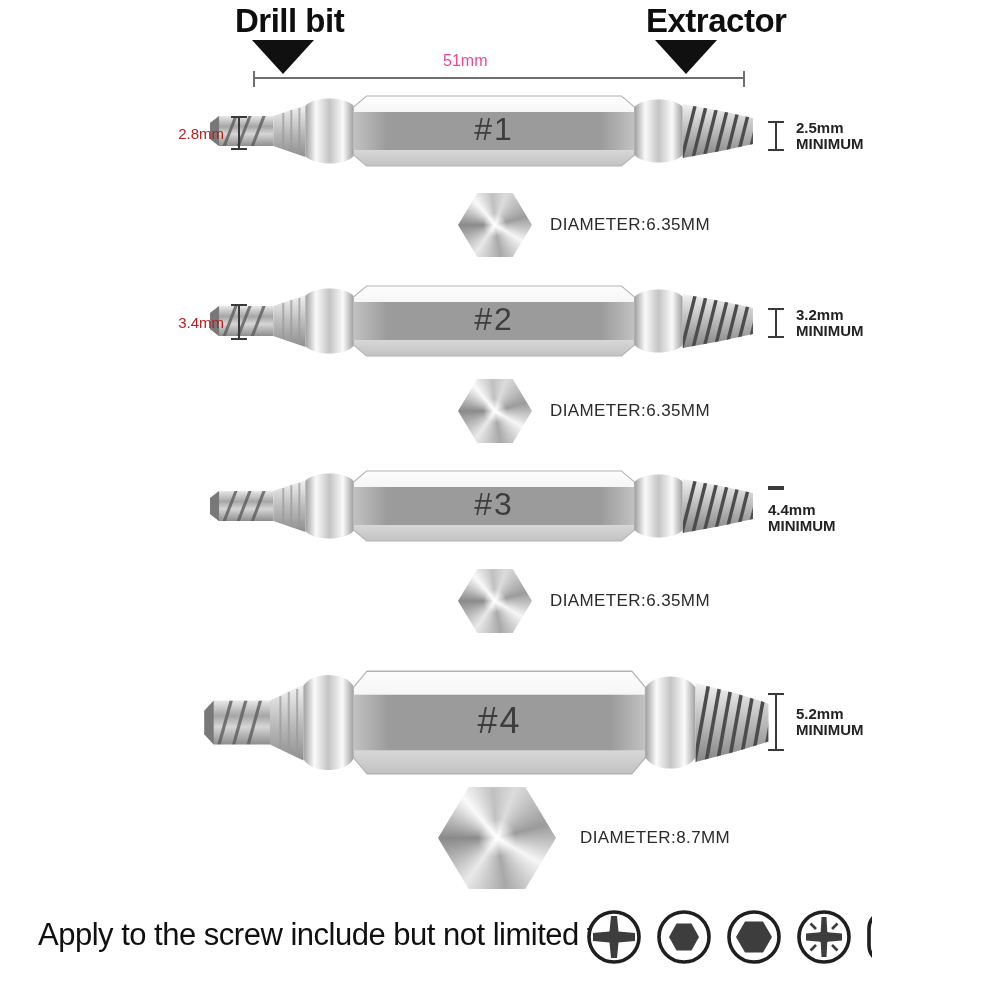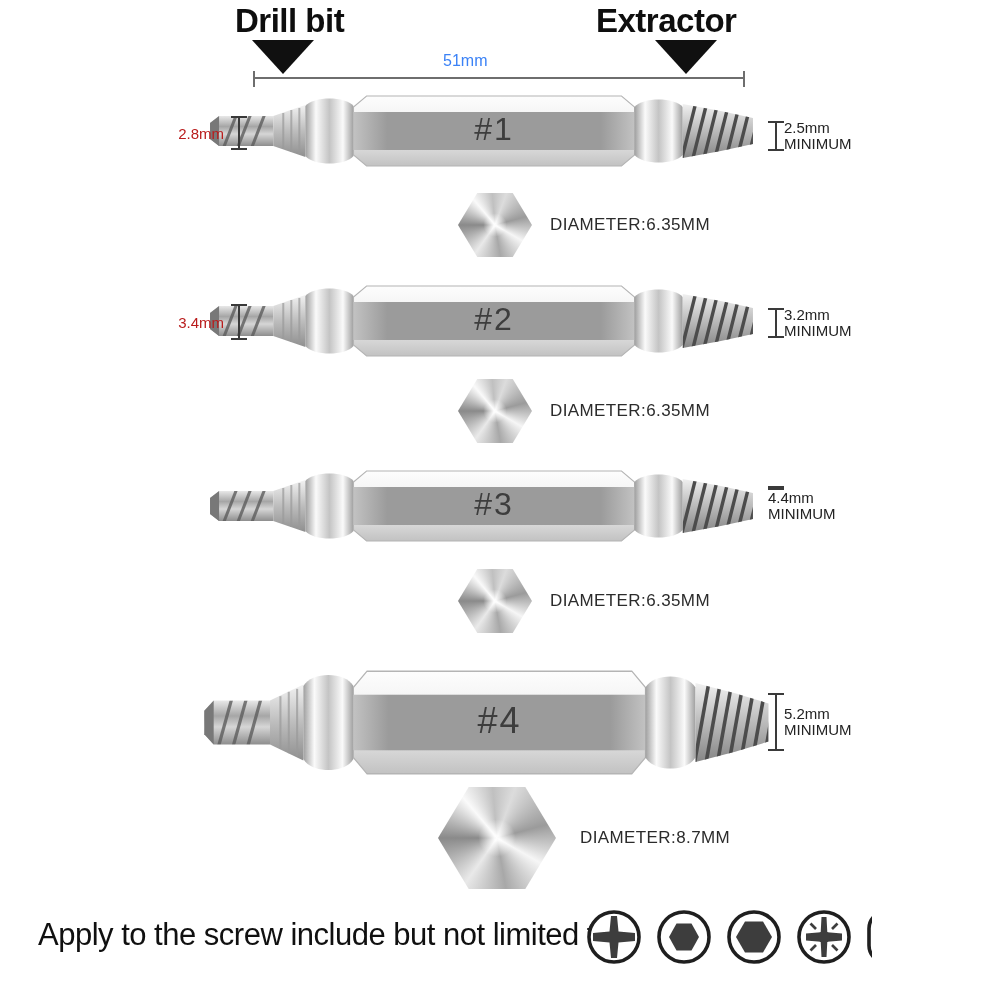--- a/index.html
+++ b/index.html
@@ -8,33 +8,33 @@
   .abs{position:absolute;}
 
   
   .pointer-label{font-size:33px;font-weight:600;letter-spacing:-0.5px;color:#0e0e0e;white-space:nowrap;}
   .tri-down{width:0;height:0;border-left:31px solid transparent;border-right:31px solid transparent;
             border-top:34px solid #101010;}
   .dim-line{height:0;border-top:2px solid #6e6e6e;}
   .dim-line::before,.dim-line::after{content:"";position:absolute;top:-8px;height:16px;border-left:2px solid #6e6e6e;}
   .dim-line::before{left:0;}
   .dim-line::after{right:0;}
-  .dim-label{font-size:16px;color:#3b82f6;}
+  .dim-label{font-size:16px;color:#ec4899;}
 
   
   .bit{position:absolute;}
   .bit svg{width:100%;height:100%;display:block;}
   .bitnum{position:absolute;left:51.8%;top:50%;transform:translate(-50%,-54%);
           font-size:32px;color:#3d3d3d;letter-spacing:2px;white-space:nowrap;}
   .bit.big .bitnum{font-size:36px;}
 
   
   .measure{display:flex;align-items:center;}
   .measure.left{justify-content:flex-end;gap:7px;}
-  .measure.right{justify-content:flex-start;}
+  .measure.right{justify-content:flex-start;gap:12px;font-weight:bold;}
   .vbrk{width:16px;align-self:stretch;border-top:2px solid #3a3a3a;border-bottom:2px solid #3a3a3a;
         background:linear-gradient(#3a3a3a,#3a3a3a) center/2px 100% no-repeat;}
   .mtext{font-size:15px;color:#b91c1c;white-space:nowrap;}
   .mblock{display:flex;flex-direction:column;line-height:16px;}
   .mblock span{font-size:15px;color:#232323;white-space:nowrap;}
 
   
   .dia-row{display:flex;align-items:center;}
   .hexagon{clip-path:polygon(0% 50%,26% 0%,74% 0%,100% 50%,74% 100%,26% 100%);
     background:
@@ -121,21 +121,21 @@
             <line x1="509" y1="72" x2="525" y2="8"></line>
           <line x1="520" y1="72" x2="536" y2="8"></line>
             <line x1="531" y1="72" x2="547" y2="8"></line>
           <line x1="542" y1="72" x2="558" y2="8"></line>
         </g>
       </g>
     </defs>
   </svg>
 
   <div class="abs pointer-label" style="left:235px;top:2px;">Drill bit</div>
-  <div class="abs pointer-label" style="left:596px;top:2px;">Extractor</div>
+  <div class="abs pointer-label" style="left:646px;top:2px;">Extractor</div>
   <div class="abs tri-down" style="left:252px;top:40px;"></div>
   <div class="abs tri-down" style="left:655px;top:40px;"></div>
   <div class="abs dim-line" style="left:253px;top:77px;width:492px;"></div>
   <div class="abs dim-label" style="left:443px;top:52px;">51mm</div>
 
   <div class="bit" style="left:203px;top:91px;width:562px;height:80px;">
     <svg viewBox="0 0 560 80" preserveAspectRatio="none">
         <use href="#bitshape"></use>
       </svg>
     <span class="bitnum">#1</span>

